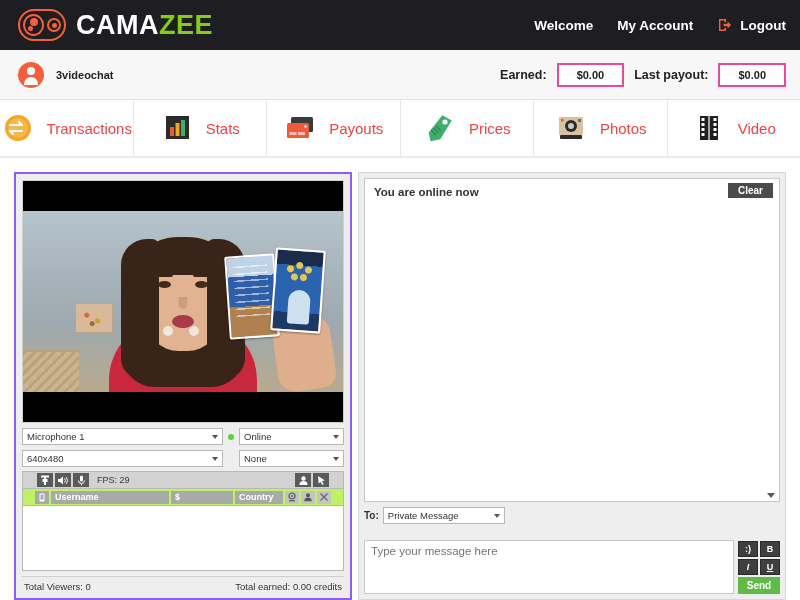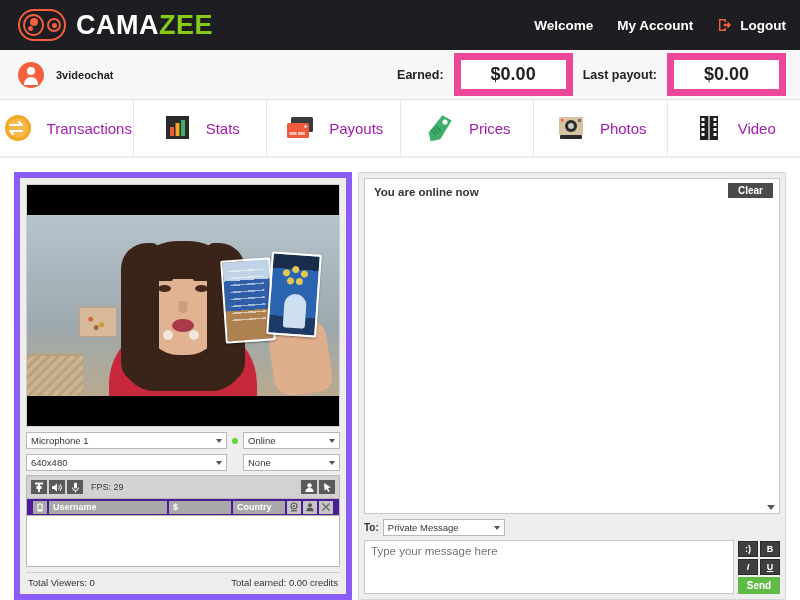--- a/index.html
+++ b/index.html
@@ -98,53 +98,53 @@
     border-radius: 50%; background: #fff; top: 5px; left: 9px;
   }
   .avatar::after {
     content: ""; position: absolute; width: 14px; height: 8px;
     border-radius: 7px 7px 0 0; background: #fff; bottom: 3px; left: 6px;
   }
   .username { margin-left: 12px; font-size: 11px; font-weight: bold; color: #222; }
   .earnings { margin-left: auto; display: flex; align-items: center; gap: 10px; }
   .earn-label { font-size: 12.5px; font-weight: bold; color: #222; }
   .earn-box {
-    border: 7px solid #ec4899; background: #fff;
-    padding: 4px 30px; font-size: 18px; font-weight: bold; color: #222;
+    border: 2px solid #ec4899; background: #fff;
+    padding: 4px 18px; font-size: 11px; font-weight: bold; color: #222;
     min-width: 62px; text-align: center;
   }
 
   
   .tabnav {
     height: 58px;
     background: #ffffff;
     border-bottom: 2px solid #ececec;
     display: flex;
     align-items: stretch;
   }
   .tab {
     flex: 1;
     display: flex; align-items: center; justify-content: center;
     gap: 12px;
     border-right: 1px solid #e6e6e6;
     cursor: pointer;
   }
   .tab:last-child { border-right: none; }
-  .tab-label { font-size: 15px; color: #a21caf; }
+  .tab-label { font-size: 15px; color: #ef4444; }
   .tab-icon { width: 34px; height: 30px; flex: none; }
 
   
   .main {
     padding: 14px 14px 0 14px;
     display: flex;
     gap: 0;
     height: calc(600px - 50px - 50px - 58px);
   }
   .panel {
-    border: 6px solid #8b5cf6;
+    border: 2px solid #8b5cf6;
     background: #eeeeee;
   }
 
   
   .left-panel {
     width: 338px;
     padding: 6px;
     display: flex; flex-direction: column;
     background: #eeeeee;
   }
@@ -283,35 +283,35 @@
   .status-dot {
     width: 6px; height: 6px; border-radius: 50%; background: #5ad436;
     align-self: center; margin: 0 2px;
     flex: none;
   }
   .sel-right { flex: 1; }
 
   .toolbar {
     display: flex; align-items: center; gap: 2px;
     background: #d2d2d2; border: 1px solid #b8b8b8;
-    padding: 1px 4px; margin-top: 4px; height: 24px; flex: none;
+    padding: 1px 14px; margin-top: 4px; height: 18px; flex: none;
   }
   .tbtn {
     width: 16px; height: 14px; background: #5a5a5a;
     display: flex; align-items: center; justify-content: center;
     cursor: pointer; flex: none;
   }
   .tbtn svg { display: block; }
   .fps { font-size: 9px; color: #3a3a3a; margin-left: 6px; white-space: nowrap; }
   .tb-right { margin-left: auto; display: flex; gap: 2px; }
 
   .userlist-head {
     display: flex; align-items: center; gap: 2px;
-    background: #4c1d95; border: 1px solid #b8b8b8; border-top: none;
-    padding: 1px 6px; height: 17px; flex: none;
+    background: #bef264; border: 1px solid #b8b8b8; border-top: none;
+    padding: 1px 12px; height: 17px; flex: none;
   }
   .ul-cell {
     background: #a9a9a9; color: #fff; font-size: 9px; font-weight: bold;
     height: 13px; display: flex; align-items: center; padding: 0 4px;
   }
   .ul-icon-cell {
     background: #a9a9a9; width: 14px; height: 13px;
     display: flex; align-items: center; justify-content: center;
   }
   .ul-u { width: 118px; }
@@ -359,21 +359,21 @@
     border-top: 5px solid #5a5a5a;
   }
   .chat-ctrl-row {
     display: flex; align-items: center; gap: 4px; margin-top: 5px; flex: none;
   }
   .sel-message { flex: 1; height: 17px; }
   .to-label { font-size: 10px; font-weight: bold; color: #333; }
   .sel-to { width: 122px; height: 17px; }
 
   .compose {
-    display: flex; margin-top: 4px; gap: 4px; flex: none; align-items: flex-end;
+    display: flex; margin-top: 16px; gap: 4px; flex: none; align-items: flex-end;
   }
   .msg-box {
     flex: 1; height: 54px; background: #fff; border: 1px solid #c8c8c8;
     font-size: 11.5px; color: #555; padding: 4px 6px;
     font-family: "Liberation Sans", sans-serif;
     resize: none; outline: none;
   }
   .fmt-col { display: flex; flex-direction: column; gap: 2px; width: 42px; flex: none; }
   .fmt-row { display: flex; gap: 2px; }
   .fmt-btn {

